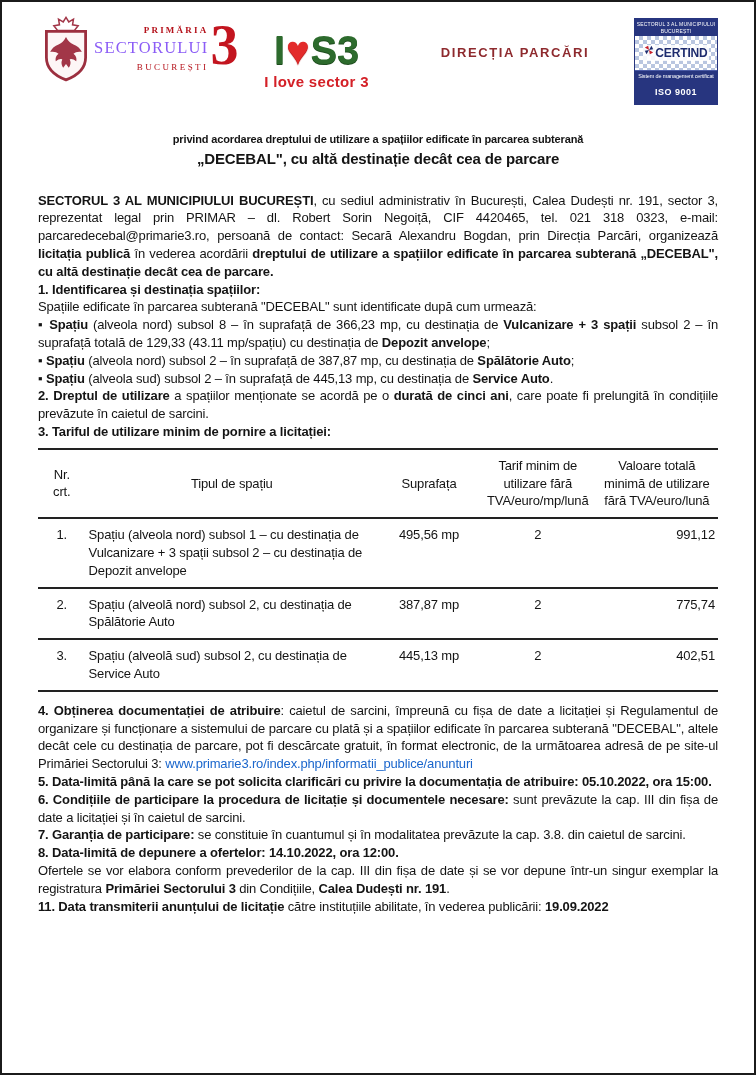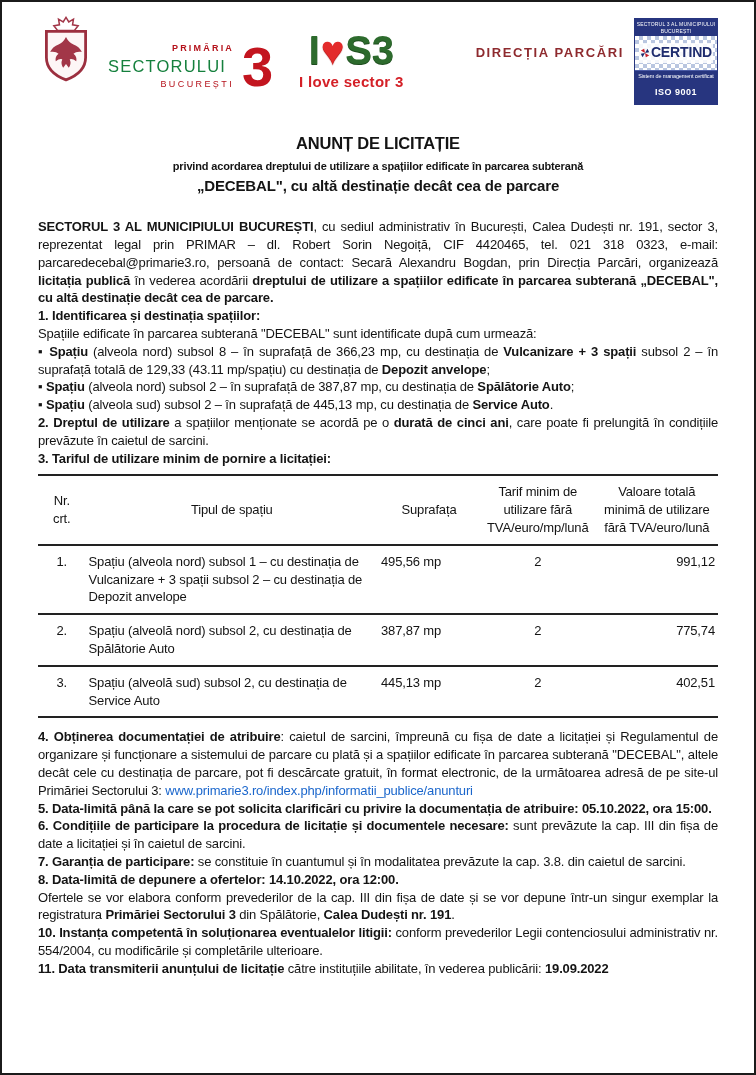--- a/index.html
+++ b/index.html
@@ -5,42 +5,42 @@
   html,body{margin:0;padding:0;background:#e8e8e8;}
   .page{
     position:relative;width:756px;height:1075px;box-sizing:border-box;
     margin:0 auto;background:#ffffff;border:2px solid #1b1b1b;
     padding:12px 36px 16px 36px;overflow:hidden;
     font-family:"Liberation Sans",sans-serif;color:#141414;
     font-size:13px;line-height:1.37;letter-spacing:-0.15px;
   }
   
   .hdr{display:flex;align-items:flex-start;height:96px;}
-  .coat-block{display:flex;align-items:flex-end;gap:6px;}
+  .coat-block{display:flex;align-items:flex-start;font-family:Liberation Serif, serif;}
   .prim-text{display:flex;flex-direction:column;align-items:flex-end;margin-top:10px;}
   .prim-l1{font-size:9px;font-weight:700;letter-spacing:2.2px;color:#b5121b;}
-  .prim-l2{font-size:16.5px;font-weight:400;letter-spacing:1.2px;color:#15803d;margin:1px 8px;}
+  .prim-l2{font-size:16.5px;font-weight:400;letter-spacing:1.2px;color:#8b5cf6;margin:1px 0;}
   .prim-l3{font-size:9px;font-weight:400;letter-spacing:2.4px;color:#b5121b;}
   .big3{font-size:56px;font-weight:700;color:#c3151f;line-height:0.85;margin:8px 0 0 2px;}
   .is3{margin-left:26px;margin-top:16px;text-align:center;}
   .is3-main{font-weight:700;font-size:40px;line-height:1;color:#2d6b2d;
     text-shadow:0 1px 0 #1e4c1e;display:flex;align-items:center;justify-content:center;}
   .is3-heart{color:#e32b2b;font-size:40px;margin:0 1px;text-shadow:0 1px 1px #a00;}
   .is3-sub{font-size:15px;font-weight:700;color:#d42027;margin-top:2px;letter-spacing:0.3px;}
   .directia{margin-left:72px;margin-top:30px;font-size:13px;font-weight:600;
     letter-spacing:1.6px;color:#8e2a2e;white-space:nowrap;}
   
   .iso{margin-left:auto;margin-top:4px;width:82px;border:1px solid #27357f;background:#27357f;
     display:flex;flex-direction:column;text-align:center;color:#fff;}
   .iso-top{font-size:5px;line-height:1.3;padding:2px 1px;letter-spacing:0.2px;}
   .iso-mid{background:
       conic-gradient(#b9c6e0 25%,#ffffff 0 50%,#b9c6e0 0 75%,#ffffff 0);
     background-size:8px 8px;height:34px;display:flex;align-items:center;justify-content:center;gap:1px;}
-  .iso-cert{font-size:14px;font-weight:700;color:#1e2c6e;background:rgba(255,255,255,0.85);
-    padding:0 1px;display:flex;align-items:center;gap:1px;}
+  .iso-cert{font-size:12px;font-weight:700;color:#1e2c6e;background:rgba(255,255,255,0.85);
+    padding:0 1px;display:flex;gap:1px;}
   .iso-band{font-size:5.5px;line-height:1.35;padding:2px 2px;border-top:1px solid #4a5aa5;}
   .iso-bottom{font-size:9px;font-weight:700;padding:4px 0 5px;letter-spacing:0.5px;}
   
   .title{margin-top:22px;text-align:center;font-weight:700;}
   .t1{font-size:16.5px;letter-spacing:-0.2px;}
   .t2{font-size:11px;margin-top:4px;}
   .t3{font-size:15px;margin-top:2px;}
   
   .body{margin-top:22px;}
   p.para{margin:0;text-align:justify;}
@@ -49,21 +49,21 @@
   .link{color:#1a66cc;}
   .mt{margin-top:11px;}
   
   table.tarife{width:100%;border-collapse:collapse;margin:7px 0 10px;letter-spacing:-0.15px;}
   table.tarife th{font-weight:400;text-align:center;vertical-align:middle;
     border-top:2px solid #222;border-bottom:2px solid #222;padding:7px 3px;white-space:pre-line;}
   table.tarife td{vertical-align:top;border-bottom:2px solid #222;padding:7px 3px;}
   th.c0,td.c0{width:7%;text-align:center;}
   th.c1,td.c1{width:43%;text-align:left;margin-left:48px;}
   td.c1{padding-left:6px;}
-  th.c2,td.c2{width:15%;}
+  th.c2,td.c2{width:15%;text-align:center;}
   th.c3,td.c3{width:17%;text-align:center;}
   th.c4{width:18%;text-align:center;}
   td.c4{width:18%;text-align:right;padding-right:18px;}
 </style>
 </head>
 <body>
 
 <div class="page">
 
   <div class="hdr">
@@ -106,21 +106,20 @@
           </svg>
           <span>CERTIND</span>
         </span>
       </div>
       <div class="iso-band">Sistem de management certificat</div>
       <div class="iso-bottom">ISO 9001</div>
     </div>
   </div>
 
   <div class="title">
-    <div class="t1">ANUNȚ DE LICITAȚIE</div>
     <div class="t2">privind acordarea dreptului de utilizare a spațiilor edificate în parcarea subterană</div>
     <div class="t3">„DECEBAL", cu altă destinație decât cea de parcare</div>
   </div>
 
   <div class="body">
     <p class="para"><span class="b">SECTORUL 3 AL MUNICIPIULUI BUCUREȘTI</span><span>, cu sediul administrativ în București, Calea Dudești nr. 191, sector 3, reprezentat legal prin PRIMAR – dl. Robert Sorin Negoiță, CIF 4420465, tel. 021 318 0323, e-mail: parcaredecebal@primarie3.ro, persoană de contact: Secară Alexandru Bogdan, prin Direcția Parcări, organizează </span><span class="b">licitația publică</span><span> în vederea acordării </span><span class="b">dreptului de utilizare a spațiilor edificate în parcarea subterană „DECEBAL", cu altă destinație decât cea de parcare.</span></p>
     <p class="para nj"><span class="b">1. Identificarea și destinația spațiilor:</span></p>
     <p class="para nj"><span>Spațiile edificate în parcarea subterană "DECEBAL" sunt identificate după cum urmează:</span></p>
     <p class="para"><span>▪ </span><span class="b">Spațiu</span><span> (alveola nord) subsol 8 – în suprafață de 366,23 mp, cu destinația de </span><span class="b">Vulcanizare + 3 spații</span><span> subsol 2 – în suprafață totală de 129,33 (43.11 mp/spațiu) cu destinația de </span><span class="b">Depozit anvelope</span><span>;</span></p>
     <p class="para nj"><span>▪ </span><span class="b">Spațiu</span><span> (alveola nord) subsol 2 – în suprafață de 387,87 mp, cu destinația de </span><span class="b">Spălătorie Auto</span><span>;</span></p>
@@ -162,18 +161,17 @@
             <td class="c4">402,51</td>
           </tr>
         </tbody>
     </table>
 
     <p class="para"><span class="b">4. Obținerea documentației de atribuire</span><span>: caietul de sarcini, împreună cu fișa de date a licitației și Regulamentul de organizare și funcționare a sistemului de parcare cu plată și a spațiilor edificate în parcarea subterană "DECEBAL", altele decât cele cu destinația de parcare, pot fi descărcate gratuit, în format electronic, de la următoarea adresă de pe site-ul Primăriei Sectorului 3: </span><span class="link">www.primarie3.ro/index.php/informatii_publice/anunturi</span></p>
     <p class="para nj"><span class="b">5. Data-limită până la care se pot solicita clarificări cu privire la documentația de atribuire: 05.10.2022, ora 15:00.</span></p>
     <p class="para"><span class="b">6. Condițiile de participare la procedura de licitație și documentele necesare:</span><span> sunt prevăzute la cap. III din fișa de date a licitației și în caietul de sarcini.</span></p>
     <p class="para nj"><span class="b">7. Garanția de participare:</span><span> se constituie în cuantumul și în modalitatea prevăzute la cap. 3.8. din caietul de sarcini.</span></p>
     <p class="para nj"><span class="b">8. Data-limită de depunere a ofertelor: 14.10.2022, ora 12:00.</span></p>
-    <p class="para"><span>Ofertele se vor elabora conform prevederilor de la cap. III din fișa de date și se vor depune într-un singur exemplar la registratura </span><span class="b">Primăriei Sectorului 3</span><span> din Spălătorie, </span><span class="b">Calea Dudești nr. 191</span><span>.</span></p>
-    <p class="para"><span class="b">10. Instanța competentă în soluționarea eventualelor litigii:</span><span> conform prevederilor Legii contenciosului administrativ nr. 554/2004, cu modificările și completările ulterioare.</span></p>
+    <p class="para"><span>Ofertele se vor elabora conform prevederilor de la cap. III din fișa de date și se vor depune într-un singur exemplar la registratura </span><span class="b">Primăriei Sectorului 3</span><span> din Condițiile, </span><span class="b">Calea Dudești nr. 191</span><span>.</span></p>
     <p class="para nj"><span class="b">11. Data transmiterii anunțului de licitație</span><span> către instituțiile abilitate, în vederea publicării: </span><span class="b">19.09.2022</span></p>
   </div>
 
 </div>
 
 </body></html>

